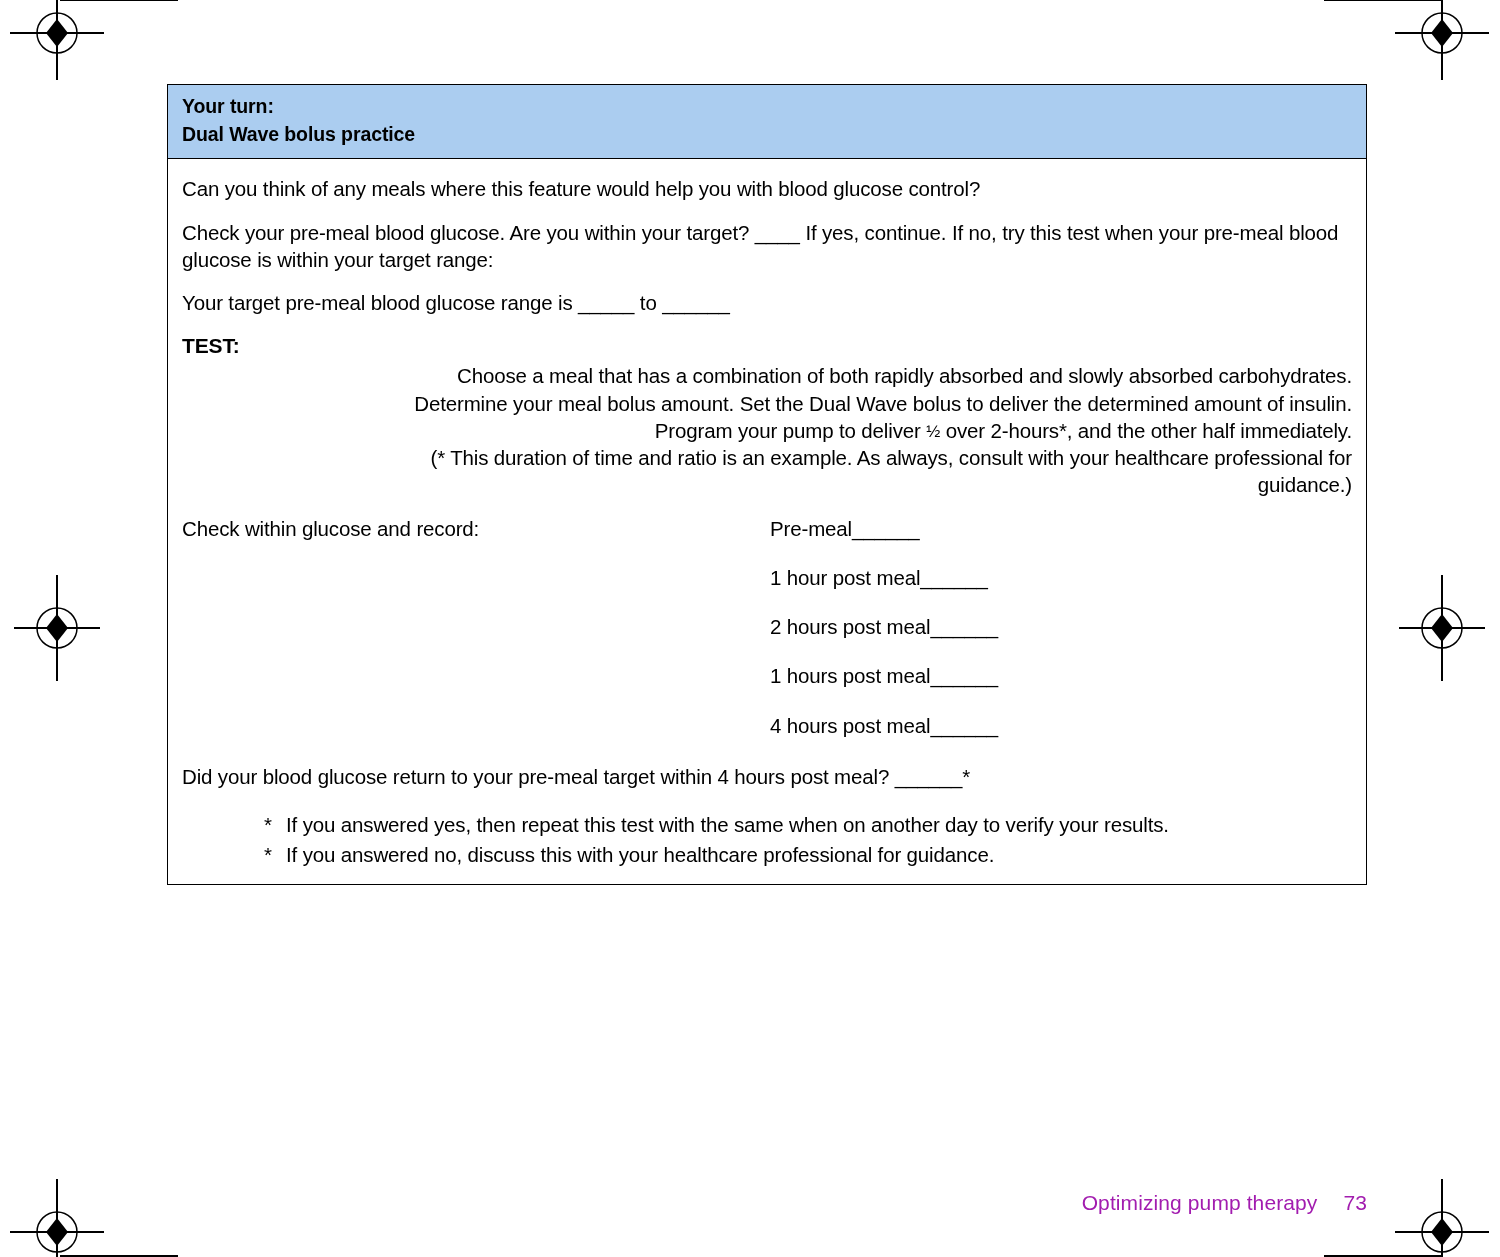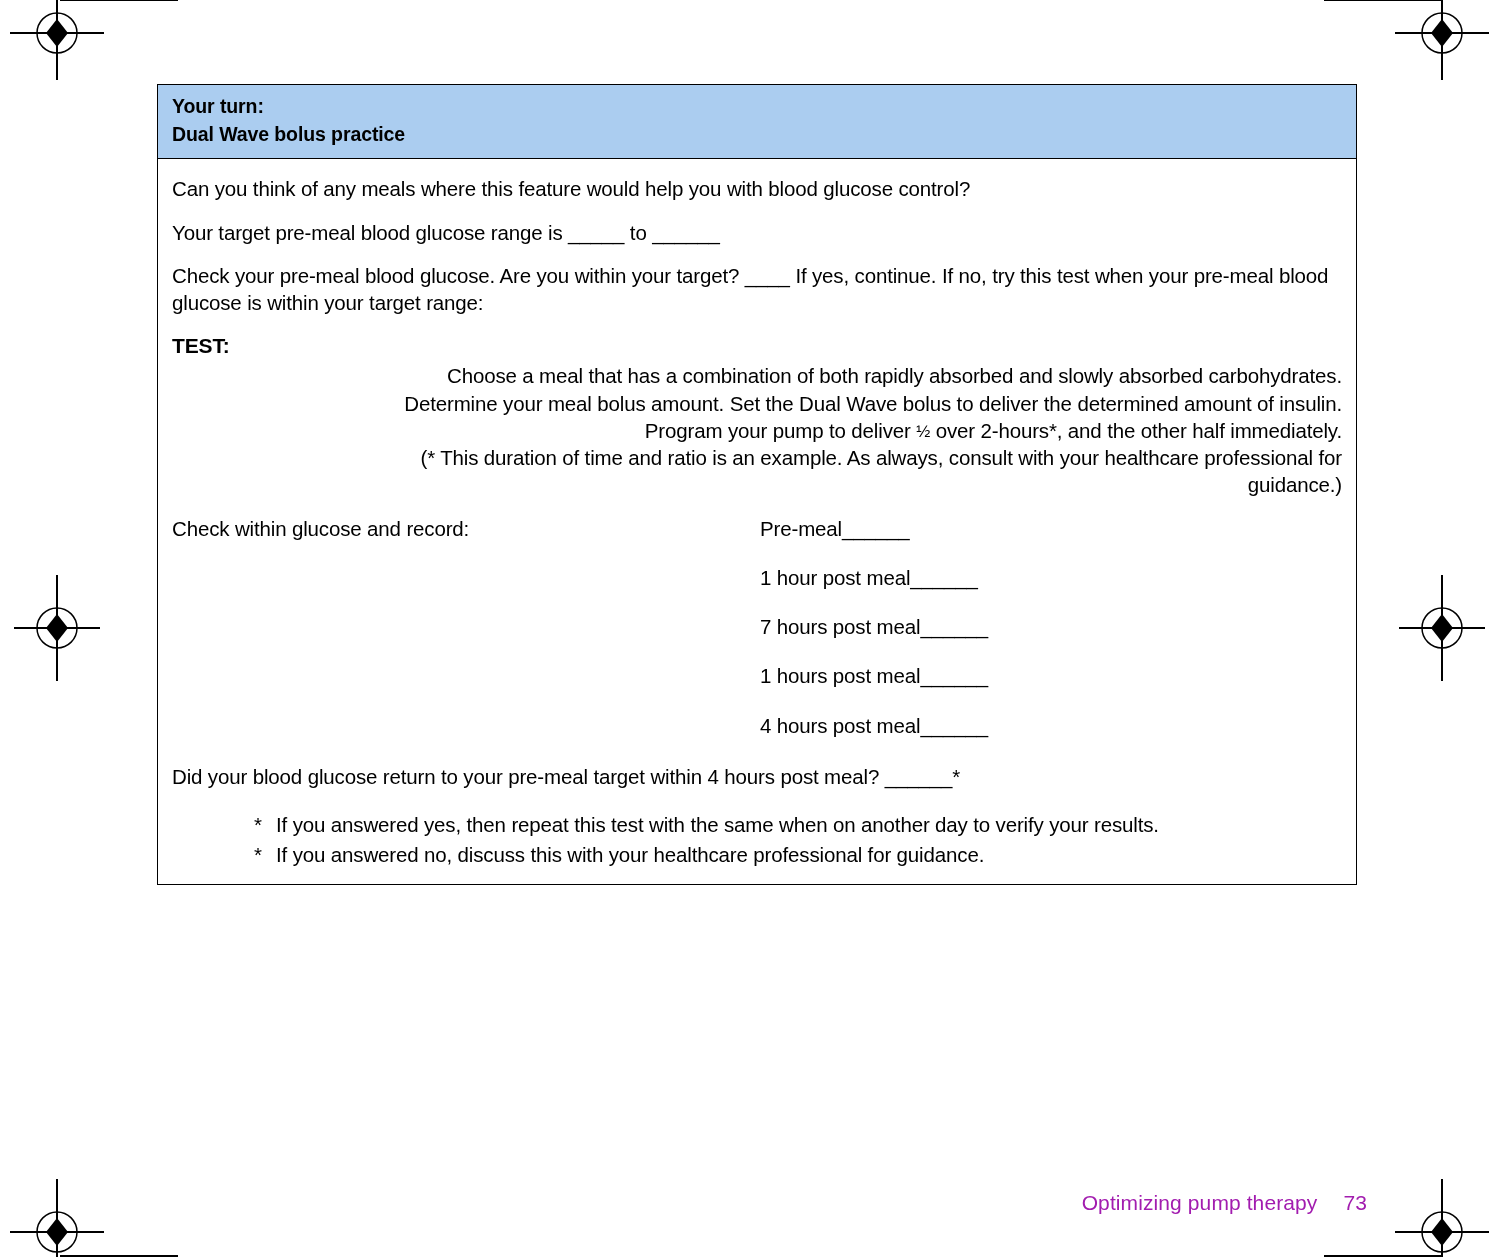--- a/index.html
+++ b/index.html
@@ -26,21 +26,21 @@
   .regmark svg { display: block; }
 
   .trimline {
     position: absolute;
     background: #000;
   }
 
   
   .worksheet {
     position: absolute;
-    left: 157px;
+    left: 167px;
     top: 84px;
     width: 1200px;
     border: 1.5px solid #000000;
     box-sizing: border-box;
     background: #ffffff;
   }
 
   .ws-header {
     background: #abcdf0;
     border-bottom: 1.5px solid #000000;
@@ -197,44 +197,44 @@
 
   <div class="ws-header">
     <span class="hline">Your turn:</span>
     <span class="hline">Dual Wave bolus practice</span>
   </div>
 
   <div class="ws-body">
 
     <p class="para">Can you think of any meals where this feature would help you with blood glucose control?</p>
 
-    <p class="para">Your target pre-meal blood glucose range is _____ to ______</p>
-
     <p class="para">
       <span>Check your pre-meal blood glucose. Are you within your target? ____ If yes, continue. If no, try this test when</span>
       <span>your pre-meal blood glucose is within your target range:</span>
     </p>
+
+    <p class="para">Your target pre-meal blood glucose range is _____ to ______</p>
 
     <p class="test-label">TEST:</p>
 
     <div class="test-block">
       <span class="tline">Choose a meal that has a combination of both rapidly absorbed and slowly absorbed carbohydrates.</span>
       <span class="tline">Determine your meal bolus amount. Set the Dual Wave bolus to deliver the determined amount of insulin.</span>
       <span class="tline"><span>Program your pump to deliver </span><span class="frac">½</span><span> over 2-hours*, and the other half immediately.</span></span>
       <span class="spacer-line"></span>
       <span class="tline">(* This duration of time and ratio is an example. As always, consult with your healthcare professional for</span>
       <span class="tline">guidance.)</span>
     </div>
 
     <div class="record-row" style="margin-top:16px;">
       <div class="record-left">Check within glucose and record:</div>
       <div class="record-right">
         <span class="rline">Pre-meal______</span>
         <span class="rline">1 hour post meal______</span>
-        <span class="rline">7 hours post meal______</span>
+        <span class="rline">2 hours post meal______</span>
         <span class="rline">1 hours post meal______</span>
         <span class="rline">4 hours post meal______</span>
       </div>
     </div>
 
     <p class="final-q">Did your blood glucose return to your pre-meal target within 4 hours post meal? ______*</p>
 
     <div class="notes">
       <span class="nline"><span class="star">*</span><span>If you answered yes, then repeat this test with the same when on another day to verify your results.</span></span>
       <span class="nline"><span class="star">*</span><span>If you answered no, discuss this with your healthcare professional for guidance.</span></span>

